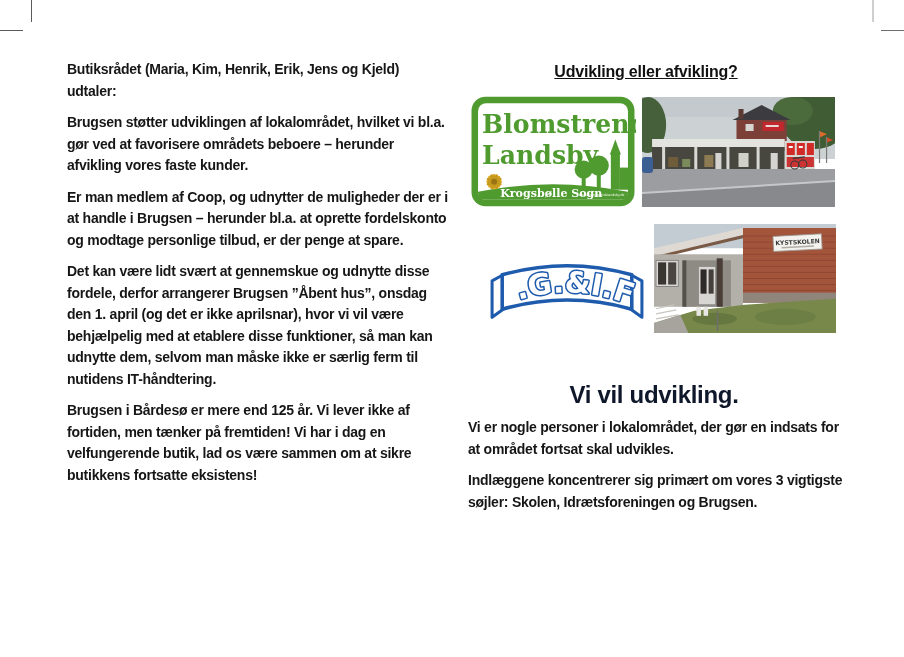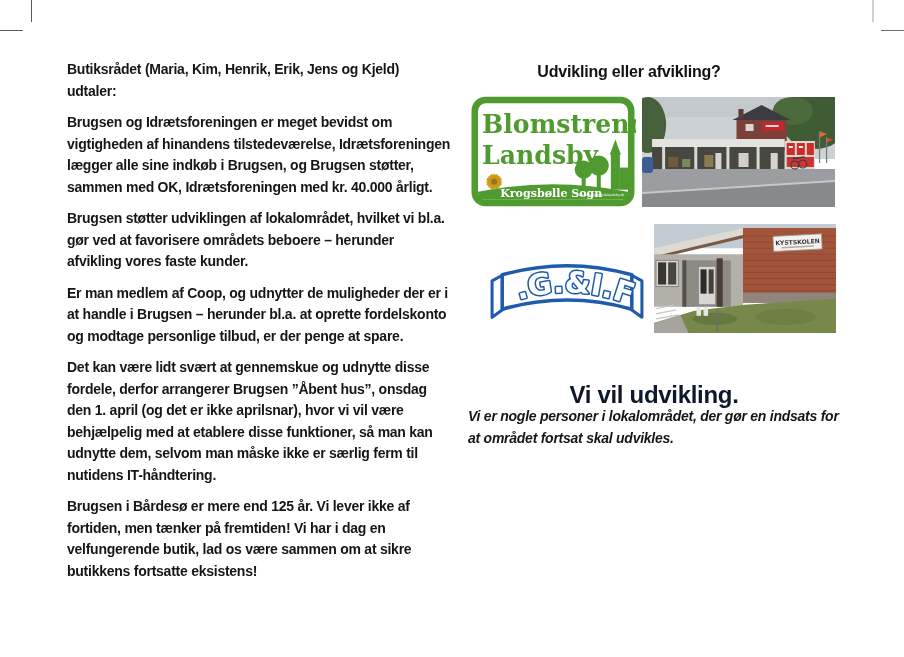--- a/index.html
+++ b/index.html
@@ -22,28 +22,27 @@
   <div class="mark" style="left:0;top:29.5px;width:23px;height:1.5px;background:#5a5a5a;"></div>
   <div class="mark" style="left:0;top:623.5px;width:23px;height:1.5px;background:#6e6e6e;"></div>
   <div class="mark" style="left:30.5px;top:635px;width:1.5px;height:22px;background:#6e6e6e;"></div>
   <div class="mark" style="left:871.5px;top:0;width:2px;height:22px;background:#cfcfcf;"></div>
   <div class="mark" style="left:881px;top:29.5px;width:23px;height:1.5px;background:#6e6e6e;"></div>
   <div class="mark" style="left:881px;top:624px;width:23px;height:1.5px;background:#8a8a8a;"></div>
   <div class="mark" style="left:871.5px;top:635px;width:2px;height:22px;background:#cfcfcf;"></div>
 
   <div class="abs bodytext" style="left:67px;top:59px;width:384px;">
     <p>Butiksrådet (Maria, Kim, Henrik, Erik, Jens og Kjeld) udtaler:</p>
-    <p>Brugsen og Idrætsforeningen er meget bevidst om vigtigheden af hinandens tilstedeværelse, Idrætsforeningen lægger alle sine indkøb i Brugsen, og Brugsen støtter, sammen med OK, Idrætsforeningen med kr. 40.000 årligt.</p>
     <p>Brugsen støtter udviklingen af lokalområdet, hvilket vi bl.a. gør ved at favorisere områdets beboere – herunder afvikling vores faste kunder.</p>
     <p>Er man medlem af Coop, og udnytter de muligheder der er i at handle i Brugsen – herunder bl.a.  at oprette fordelskonto og modtage personlige tilbud, er der penge at spare.</p>
     <p>Det kan være lidt svært at gennemskue og udnytte disse fordele, derfor arrangerer Brugsen ”Åbent hus”, onsdag den 1. april (og det er ikke aprilsnar), hvor vi vil være behjælpelig med at etablere disse funktioner, så man kan udnytte dem, selvom man måske ikke er særlig ferm til nutidens IT-håndtering.</p>
     <p>Brugsen i Bårdesø er mere end 125 år. Vi lever ikke af fortiden, men tænker på fremtiden! Vi har i dag en velfungerende butik, lad os være sammen om at sikre butikkens fortsatte eksistens!</p>
   </div>
 
-  <div class="abs h-small" style="left:443px;top:63px;width:372px;">Udvikling eller afvikling?</div>
+  <div class="abs h-small" style="left:460px;top:63px;width:372px;text-decoration:underline;">Udvikling eller afvikling?</div>
 
   <svg class="abs" style="left:470px;top:95px;" width="166" height="113" viewBox="0 0 165 112">
     <rect x="1.5" y="1.5" width="162" height="109" rx="14" fill="#4f9b2f"></rect>
     <rect x="8" y="8" width="149" height="96" rx="8" fill="#ffffff"></rect>
     <path d="M8,96 Q82,81 157,96 L157,97 Q157,104 149,104 L16,104 Q8,104 8,97 Z" fill="#4f9b2f"></path>
     <text x="12" y="38" font-family="'DejaVu Serif',serif" font-weight="bold" font-size="25" fill="#4f9b2f">Blomstrende</text>
     <text x="12" y="68" font-family="'DejaVu Serif',serif" font-weight="bold" font-size="25" fill="#4f9b2f">Landsby</text>
     <g transform="translate(24,86)">
       <ellipse rx="8" ry="2.8" fill="#dfae25"></ellipse>
       <ellipse rx="8" ry="2.8" fill="#dfae25" transform="rotate(45)"></ellipse>
@@ -164,17 +163,18 @@
         <line x1="2" y1="89" x2="22" y2="85"></line>
         <line x1="2" y1="94" x2="24" y2="90"></line>
     </g>
     <rect x="42" y="82" width="4.5" height="9" fill="#e8e6e2"></rect>
     <rect x="49" y="82" width="4.5" height="9" fill="#e8e6e2"></rect>
     <rect x="62" y="86" width="1.6" height="20" fill="#6e6e6a"></rect>
   </svg>
 
   <div class="abs h-big" style="left:468px;top:381px;width:372px;">Vi vil udvikling.</div>
 
-  <div class="abs bodytext" style="left:468px;top:406px;width:378px;font-style:italic;">
+  <div class="abs bodytext" style="left:468px;top:417px;width:378px;">
     <p>Vi er nogle personer i lokalområdet, der gør en indsats for at området fortsat skal udvikles.</p>
+    <p>Indlæggene koncentrerer sig primært om vores 3 vigtigste søjler: Skolen, Idrætsforeningen og Brugsen.</p>
   </div>
 
 </div>
 
 </body></html>

